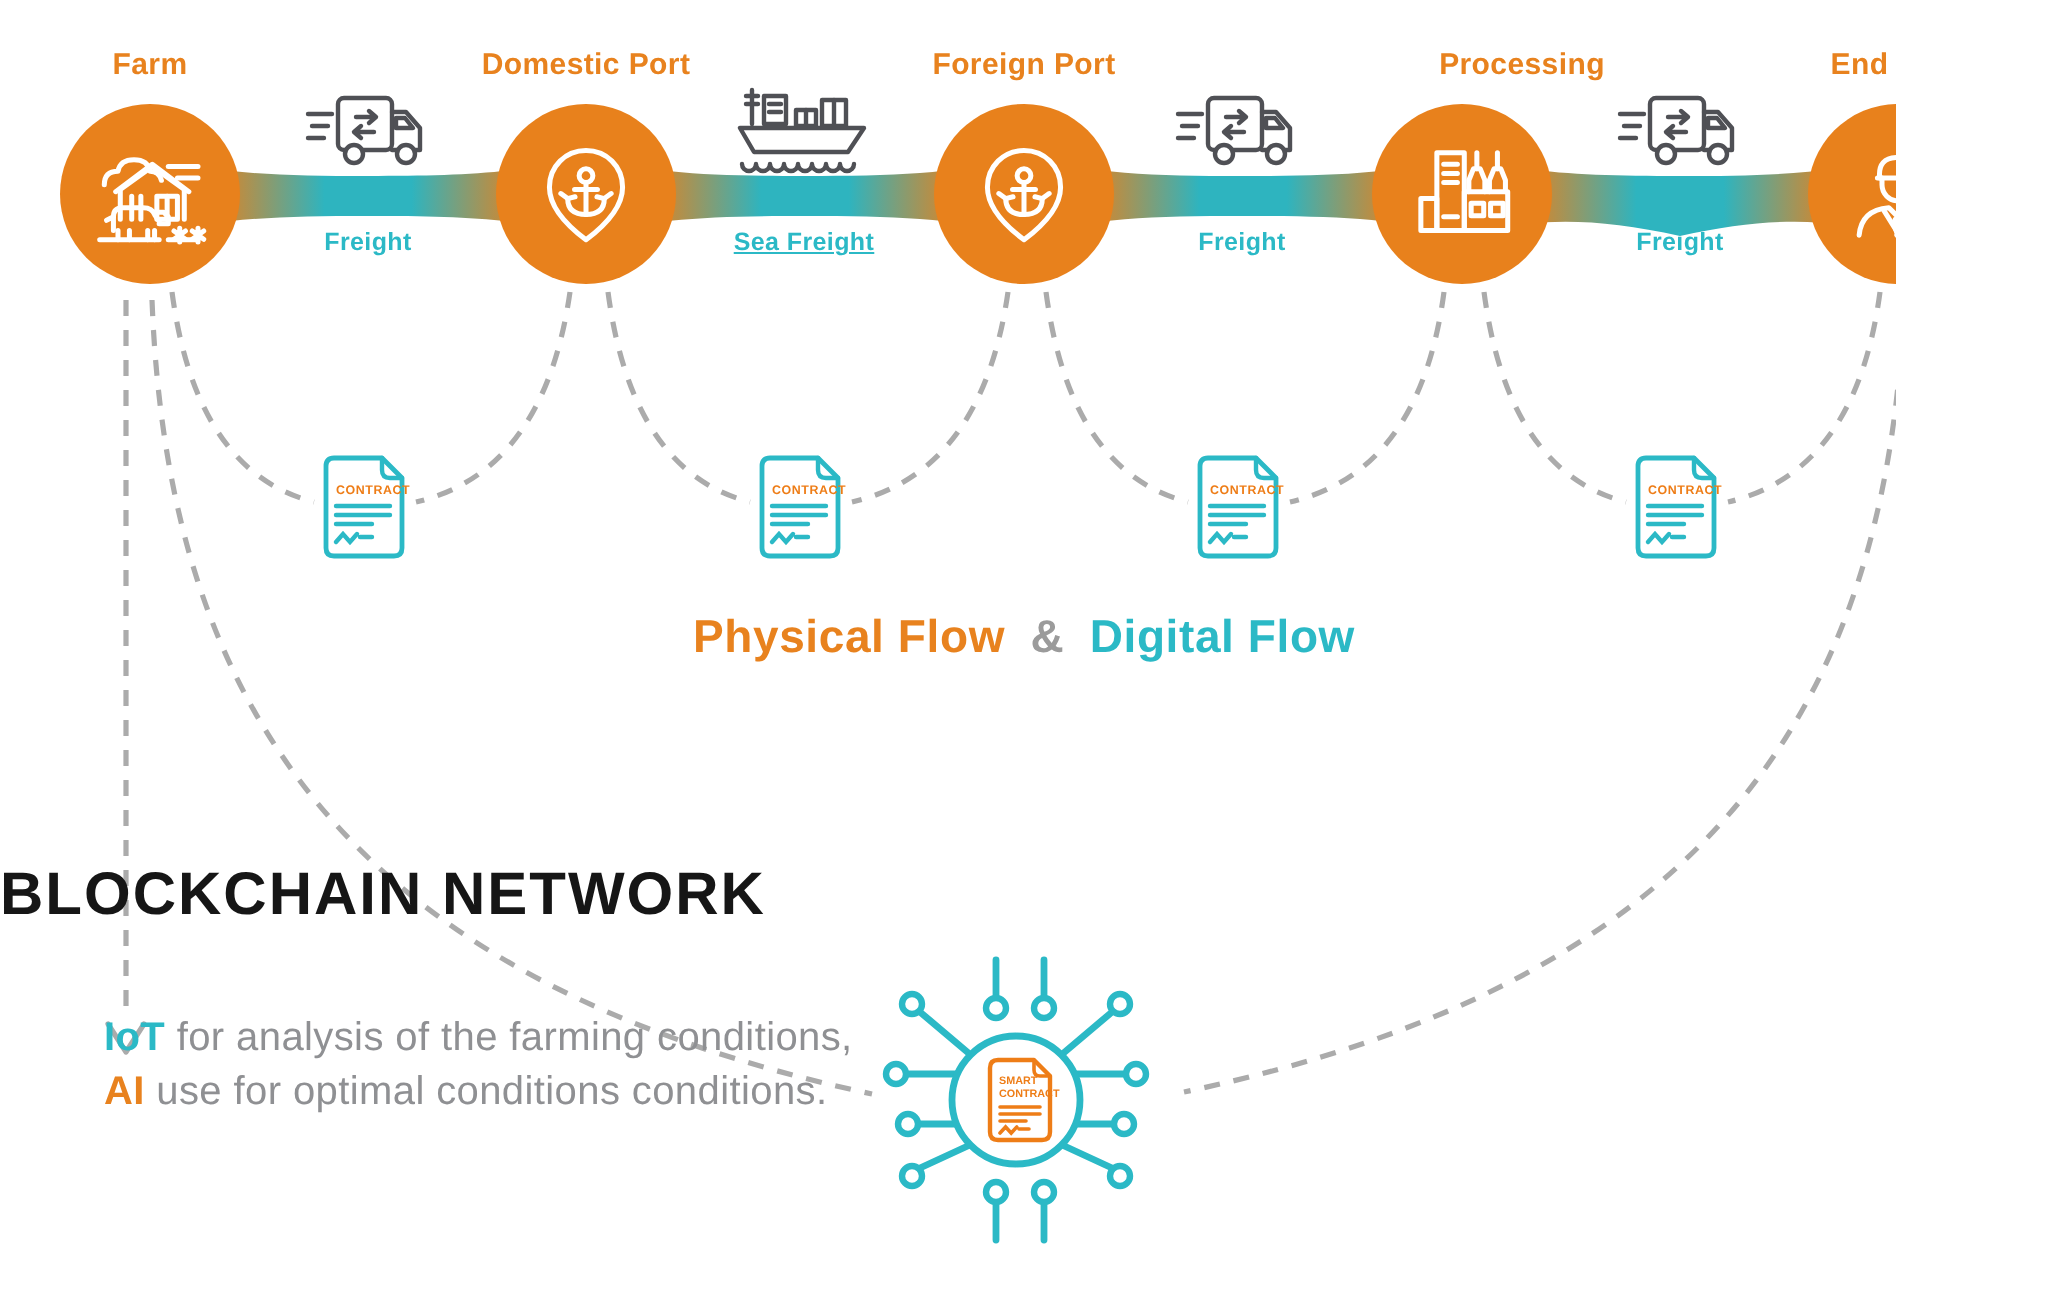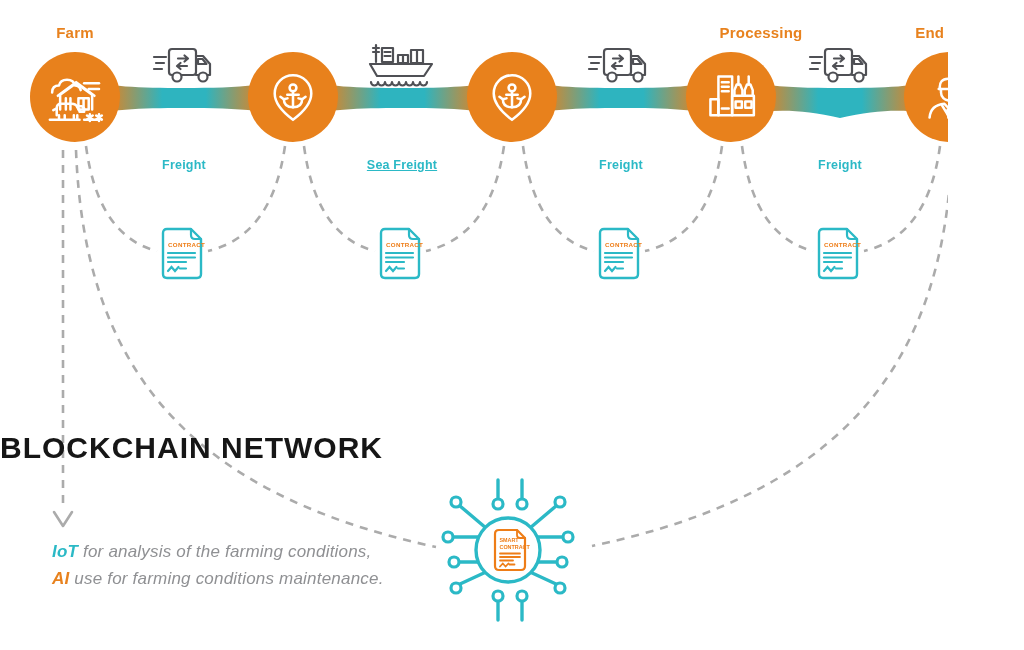--- a/index.html
+++ b/index.html
@@ -5,32 +5,32 @@
   html,body{margin:0;padding:0;background:#fff;}
   .stage{position:relative;width:948px;height:650px;background:#fff;overflow:hidden;
          font-family:"Liberation Sans",sans-serif;}
   svg.bg{position:absolute;left:0;top:0;width:1024px;height:650px;}
   .node-circle{position:absolute;top:52px;width:90px;height:90px;border-radius:50%;
                background:#E8811C;display:flex;align-items:center;justify-content:center;z-index:3;}
   .node-label{position:absolute;top:24px;width:160px;text-align:center;z-index:4;
               color:#E8821E;font-size:15px;font-weight:700;letter-spacing:.2px;}
   .transport{position:absolute;z-index:4;}
   .link-label{position:absolute;top:114px;width:140px;text-align:center;z-index:4;
-              color:#2BB9C6;font-size:12.5px;font-weight:700;letter-spacing:.2px;margin-top:44px;}
+              color:#2BB9C6;font-size:12.5px;font-weight:700;letter-spacing:.2px;}
   .contract{position:absolute;top:227px;z-index:4;}
   .flow-legend{position:absolute;left:0;top:305px;width:1024px;text-align:center;z-index:4;
                font-size:23px;font-weight:800;letter-spacing:.3px;}
   .flow-legend .physical{color:#E8821E;}
   .flow-legend .amp{color:#9B9B9B;padding:0 6px;}
   .flow-legend .digital{color:#2BB9C6;}
   .network-title{position:absolute;left:0;top:431px;width:1024px;text-align:left;z-index:4;
                  color:#161616;font-size:30px;font-weight:800;letter-spacing:1px;}
   .chip{position:absolute;left:423px;top:465px;z-index:4;}
-  .footnote{position:absolute;left:52px;top:538px;z-index:4;font-size:17px;line-height:27px;
-            color:#8F9093;letter-spacing:.2px;font-style:italic;}
+  .footnote{position:absolute;left:52px;top:506px;z-index:4;font-size:20px;line-height:27px;
+            color:#8F9093;letter-spacing:.2px;}
   .footnote .iot{color:#2BB9C6;font-weight:700;}
   .footnote .ai{color:#E8821E;font-weight:700;}
   .wicon{stroke:#fff;fill:none;stroke-width:2.2;stroke-linecap:round;stroke-linejoin:round;}
   .gicon{stroke:#4F5055;fill:none;stroke-width:2.2;stroke-linecap:round;stroke-linejoin:round;}
   .tdoc{stroke:#2BB9C6;fill:#fff;stroke-width:2.4;stroke-linejoin:round;}
   .tline{stroke:#2BB9C6;fill:none;stroke-width:2.2;stroke-linecap:round;}
   .odoc{stroke:#EE7D17;fill:#fff;stroke-width:2.2;stroke-linejoin:round;}
   .oline{stroke:#EE7D17;fill:none;stroke-width:1.8;stroke-linecap:round;}
   .trace{stroke:#2BB9C6;fill:none;stroke-width:3.4;stroke-linecap:round;}
   .ring{stroke:#2BB9C6;fill:#fff;stroke-width:3.2;}
@@ -68,20 +68,22 @@
       <path class="dash" d="M742 146 Q754 236 813 251"></path>
       <path class="dash" d="M940 146 Q928 236 864 251"></path>
       <path class="dash" d="M76 150 C84 360 180 492 436 547"></path>
       <path class="dash" d="M952 150 C944 360 848 492 592 546"></path>
       <path class="dash" d="M63 150 V506"></path>
       <path d="M54 512 L63 526 L72 512" stroke="#ABABAB" stroke-width="2.6" fill="none" stroke-linecap="round" stroke-linejoin="round"></path>
     </g>
   </svg>
 
   <div class="node-label" style="left:-5px;">Farm</div>
+  <div class="node-label" style="left:213px;">Domestic Port</div>
+  <div class="node-label" style="left:432px;">Foreign Port</div>
   <div class="node-label" style="left:681px;">Processing</div>
   <div class="node-label" style="left:869px;">End User</div>
 
   <div class="node-circle" style="left:30px;">
     <svg width="64" height="64" viewBox="0 0 56 56">
       <g class="wicon">
         <path d="M8 24 q0 -6 6 -6 q1 -5 7 -5 q6 0 7 5 q4 0 5 4"></path>
         <path d="M36 16 h13"></path>
           <path d="M40 21 h9"></path>
         <path d="M15 39 V26 L29 16 L43 26 V39"></path>
@@ -241,20 +243,25 @@
     <path class="tline" d="M9 44 l3.5 -4 3.5 4 3.5 -4 M21 41.5 h6"></path>
   </svg>
   <svg class="contract" style="left:815px;" width="46" height="53" viewBox="0 0 46 53">
     <path class="tdoc" d="M32 2 H8 Q4 2 4 6 V47 Q4 51 8 51 H38 Q42 51 42 47 V12 Z"></path>
     <path class="tline" d="M32 2 V8 Q32 12 36 12 H42"></path>
     <text x="9" y="20" font-size="6.2" font-weight="800" letter-spacing=".3" fill="#EE7D17">CONTRACT</text>
     <path class="tline" d="M9 26 h27 M9 30.5 h27 M9 35 h18"></path>
     <path class="tline" d="M9 44 l3.5 -4 3.5 4 3.5 -4 M21 41.5 h6"></path>
   </svg>
 
+  <div class="flow-legend">
+    <span class="physical">Physical Flow</span>
+    <span class="amp">&amp;</span>
+    <span class="digital">Digital Flow</span>
+  </div>
 
   <div class="network-title">BLOCKCHAIN NETWORK</div>
 
   <svg class="chip" width="170" height="170" viewBox="0 0 170 170">
     <g>
       <path class="trace" d="M75 15 V33"></path>
         <circle class="ring" cx="75" cy="39" r="5"></circle>
       <path class="trace" d="M99 15 V33"></path>
         <circle class="ring" cx="99" cy="39" r="5"></circle>
       <path class="trace" d="M37 41 L63 63"></path>
@@ -284,16 +291,16 @@
       <path class="oline" d="M94 65 v5 q0 3 3 3 h5"></path>
       <text x="76.5" y="77" font-size="5.4" font-weight="800" fill="#EE7D17">SMART</text>
       <text x="76.5" y="83.5" font-size="5.4" font-weight="800" fill="#EE7D17">CONTRACT</text>
       <path class="oline" d="M77 88.5 h20 M77 92 h20 M77 95.5 h13"></path>
       <path class="oline" d="M77 101.5 l2.8 -3 2.8 3 2.8 -3 M86.5 99.5 h5"></path>
     </g>
   </svg>
 
   <div class="footnote">
     <div><span class="iot">IoT</span><span> for analysis of the farming conditions,</span></div>
-    <div><span class="ai">AI</span><span> use for farming conditions maintenance.</span></div>
+    <div><span class="ai">AI</span><span> use for optimal conditions conditions.</span></div>
   </div>
 
 </div>
 
 </body></html>

